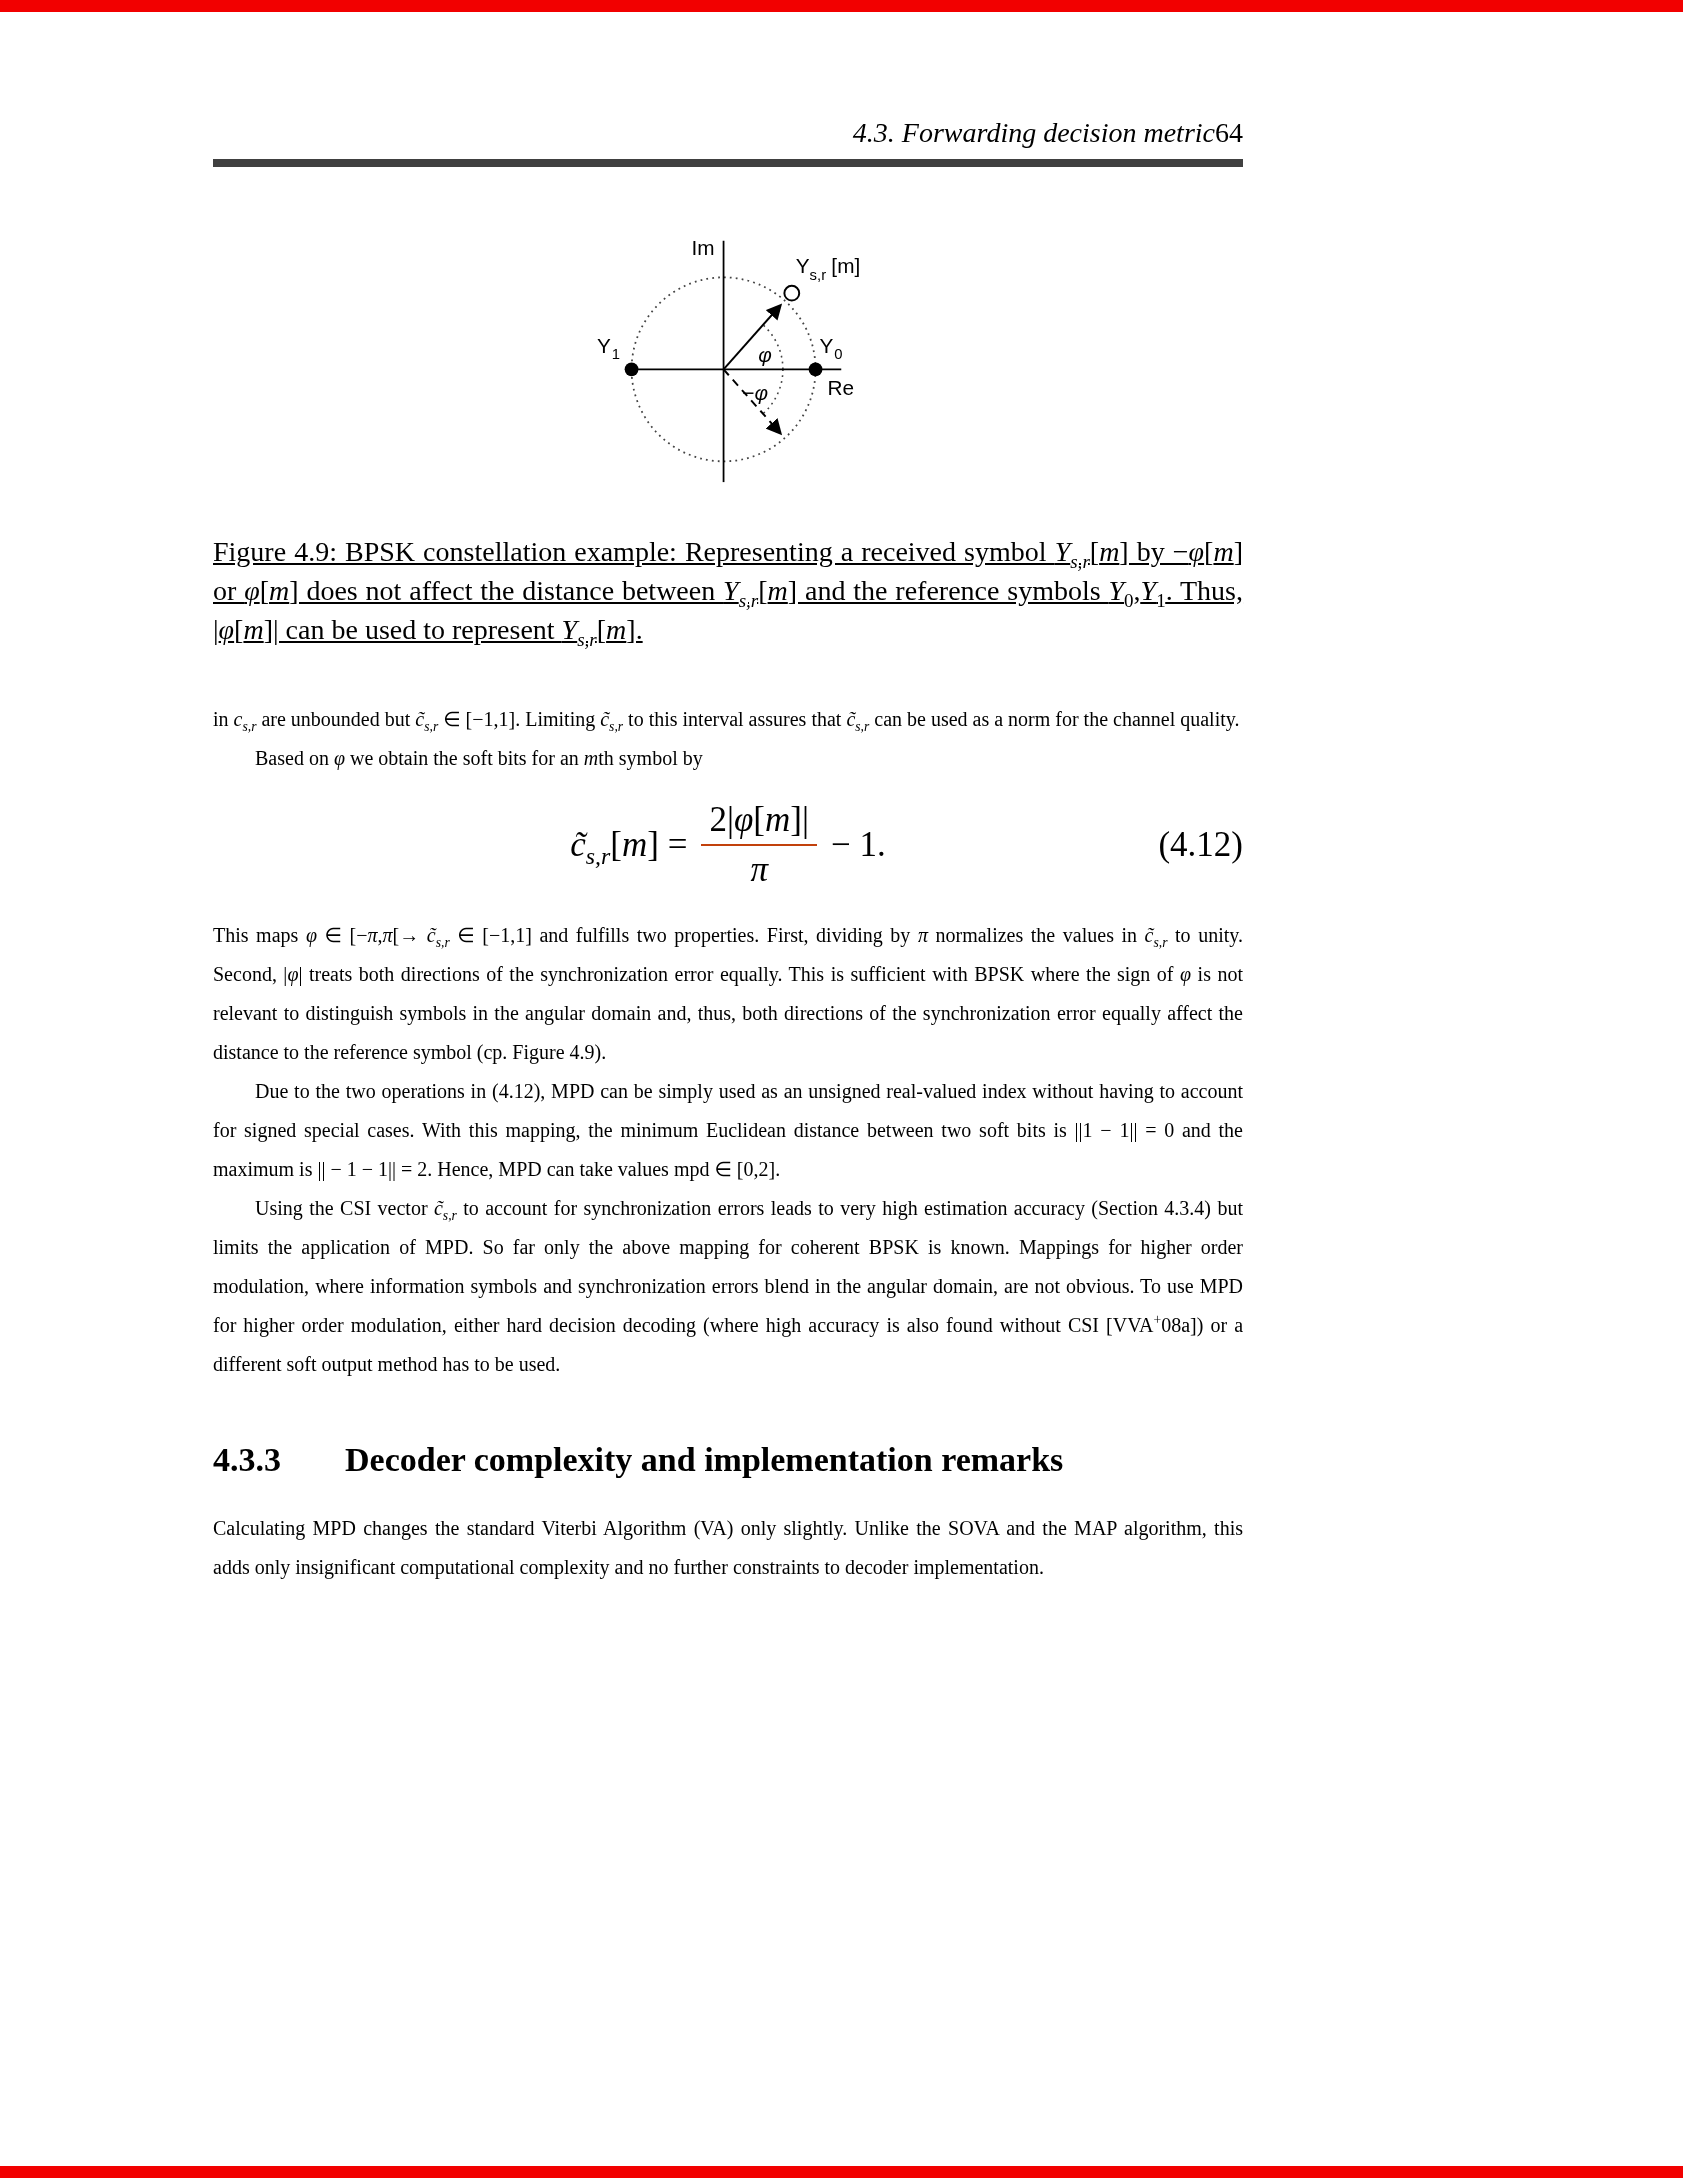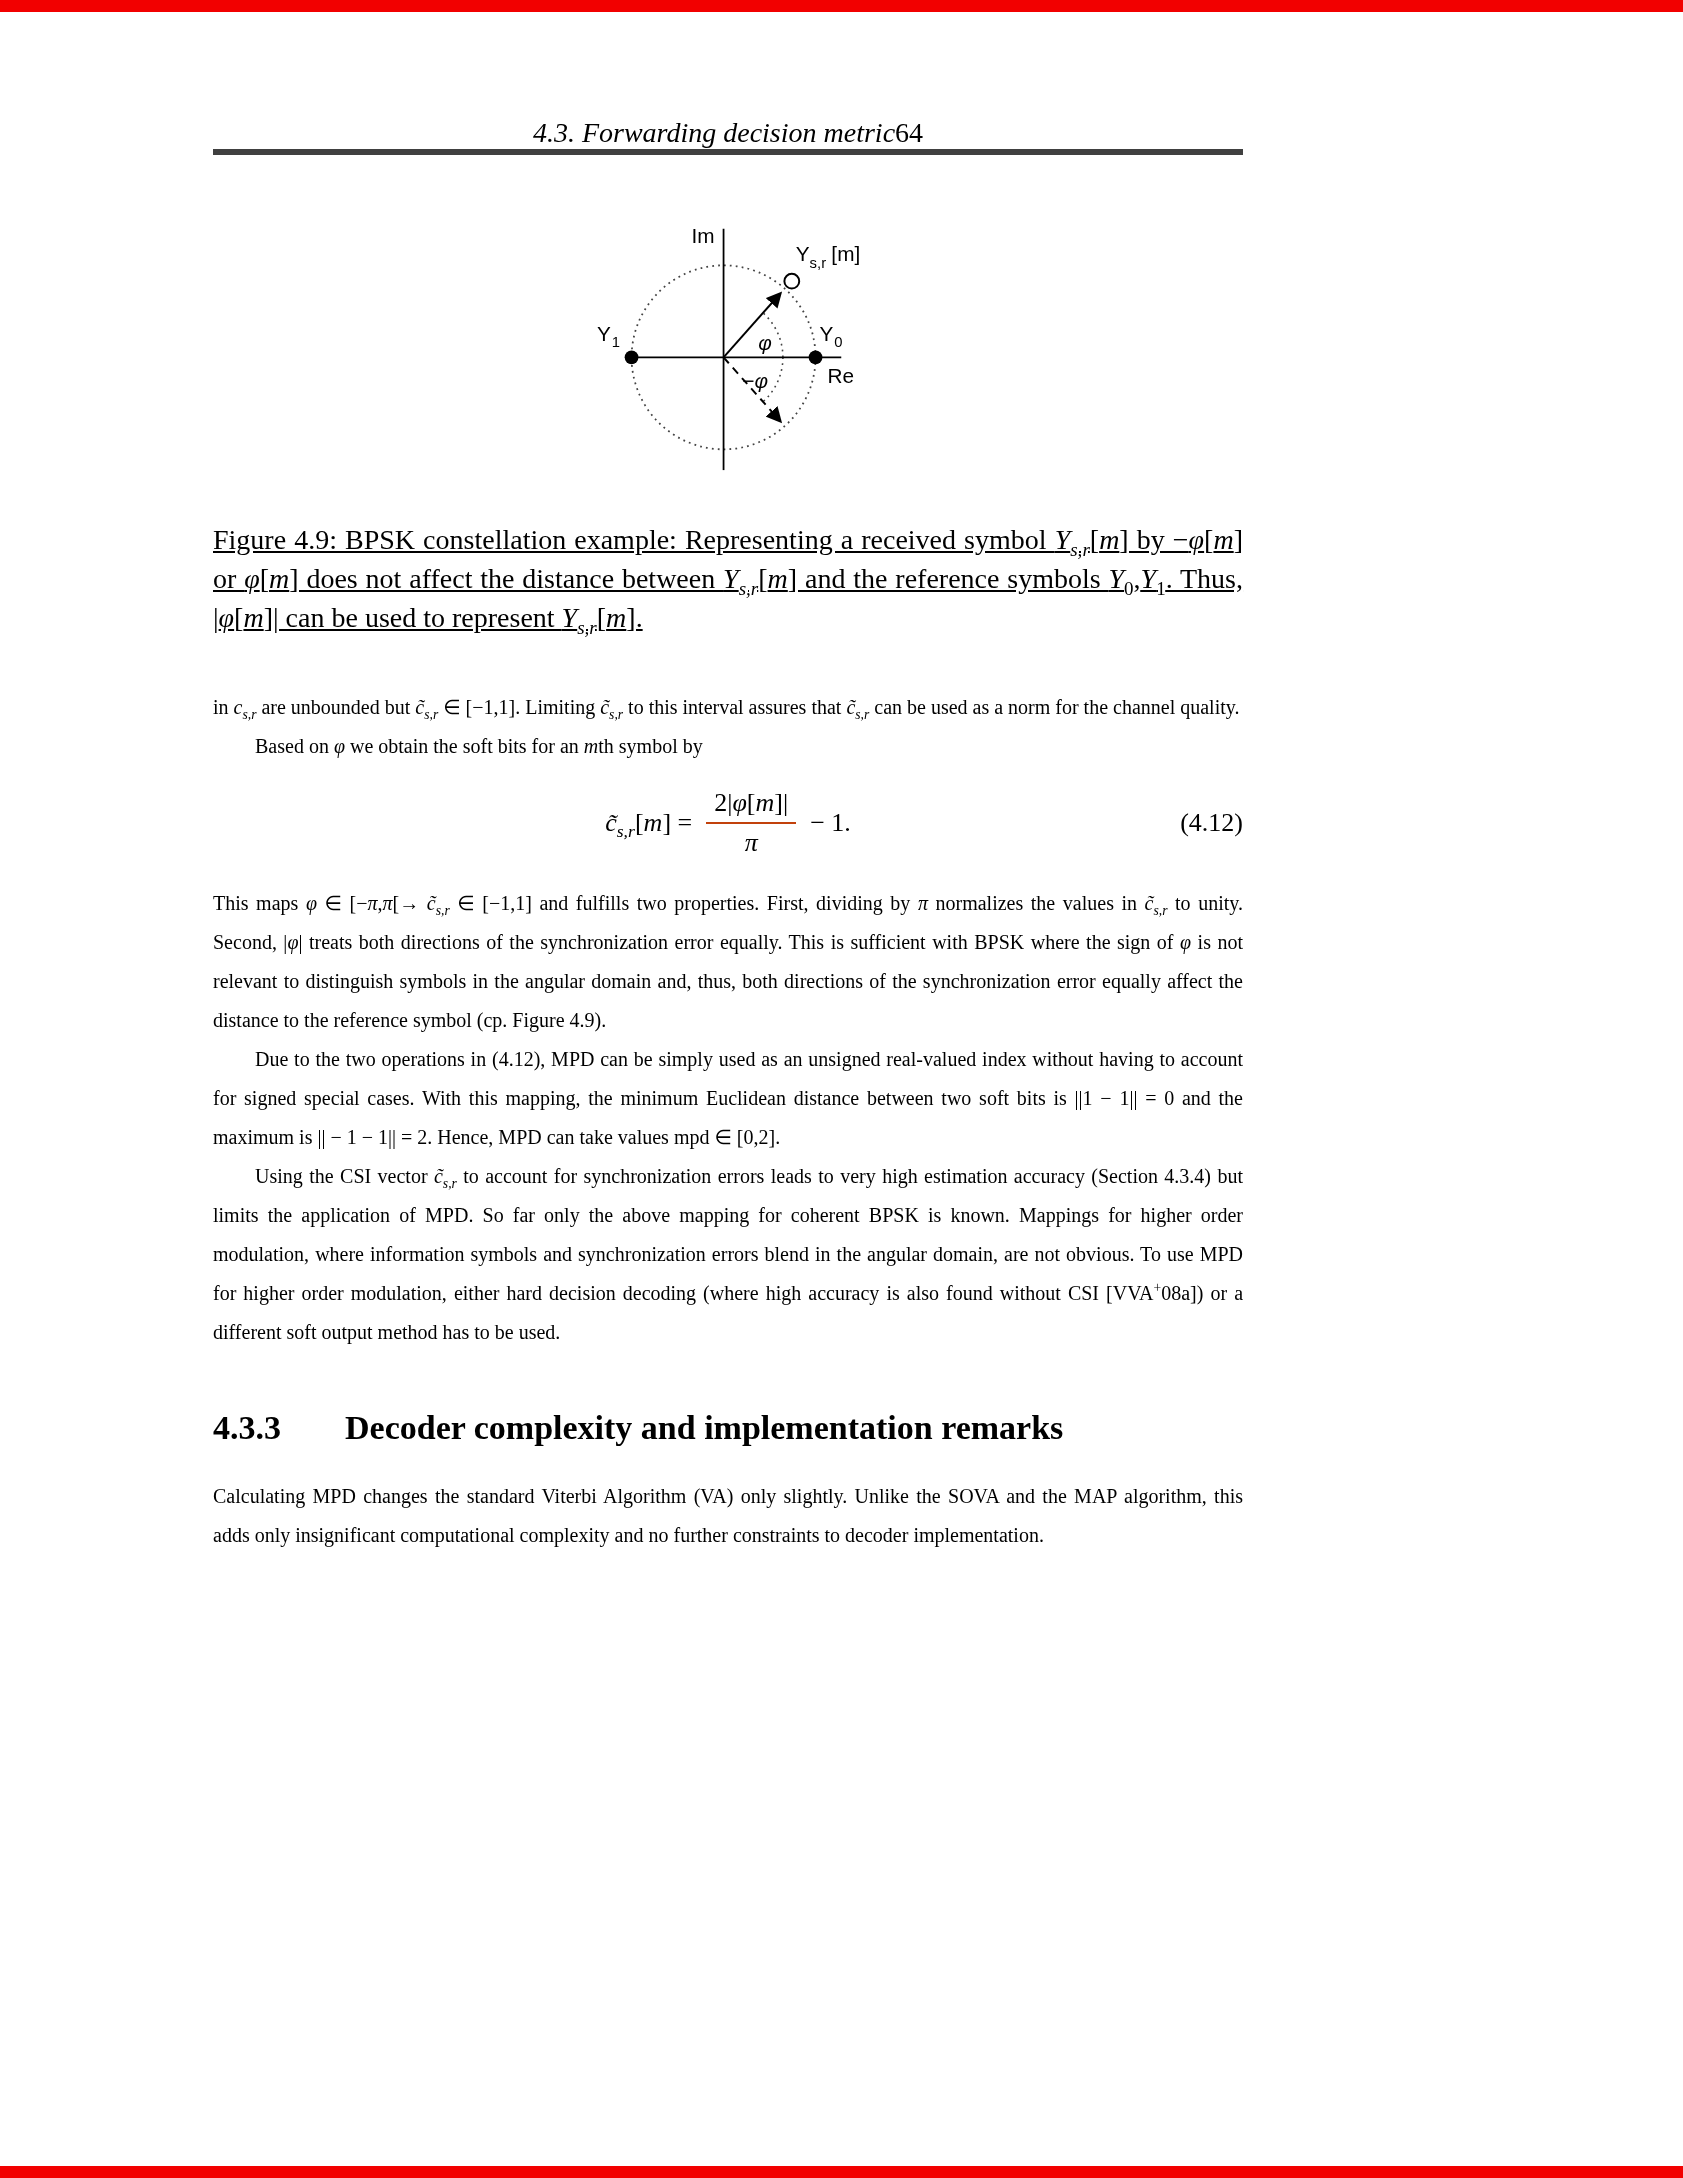--- a/index.html
+++ b/index.html
@@ -13,23 +13,24 @@
     color: #000;
   }
   .edge-bar { position: absolute; left: 0; width: 1683px; height: 12px; background: #f20000; }
   .edge-bar.top { top: 0; }
   .edge-bar.bottom { bottom: 0; }
 
   .content { position: absolute; left: 213px; top: 0; width: 1030px; }
 
   .running-header {
     margin-top: 117px;
-    display: flex; justify-content: center; align-items: baseline;
+    display: flex; justify-content: flex-end; align-items: baseline;
     font-size: 28px;
-    border-bottom: 6px solid #404040;
+    border-bottom: 8px solid #404040;
+    padding-bottom: 10px;
   }
   .rh-left { font-style: italic; }
 
   .figure-block { margin-top: 44px; margin-bottom: 51px; }
   .fig-svg { display: block; margin: 0 auto; }
   .figtext { font-family: "Liberation Sans", sans-serif; font-size: 21px; fill: #000; }
   .figtext.sub { font-size: 15px; }
   .figtext.italic { font-style: italic; }
 
   .caption { margin: 34px 0 0 0; font-size: 28px; line-height: 39px; text-align: justify; text-decoration: underline; }
@@ -37,21 +38,21 @@
   .para { margin: 0; font-size: 20px; line-height: 39px; text-align: justify; }
   .para.indent { text-indent: 42px; }
 
   sub { font-size: 0.68em; line-height: 0; }
   sup { font-size: 0.68em; line-height: 0; }
 
   .equation {
     position: relative;
     display: flex; justify-content: center; align-items: center;
     margin: 22px 0 26px;
-    font-size: 26px;
+    font-size: 35px;
     text-align: center;
   }
   .eq-body { display: inline-flex; align-items: center; gap: 10px; }
   .frac { display: inline-flex; flex-direction: column; align-items: center; margin: 0 4px; }
   .frac .num { border-bottom: 2px solid #c2410c; padding: 0 8px 4px; }
   .frac .den { padding-top: 4px; }
   .eq-number { position: absolute; right: 0; top: 50%; transform: translateY(-50%); }
 
   .subsection {
     margin: 57px 0 30px 0;

